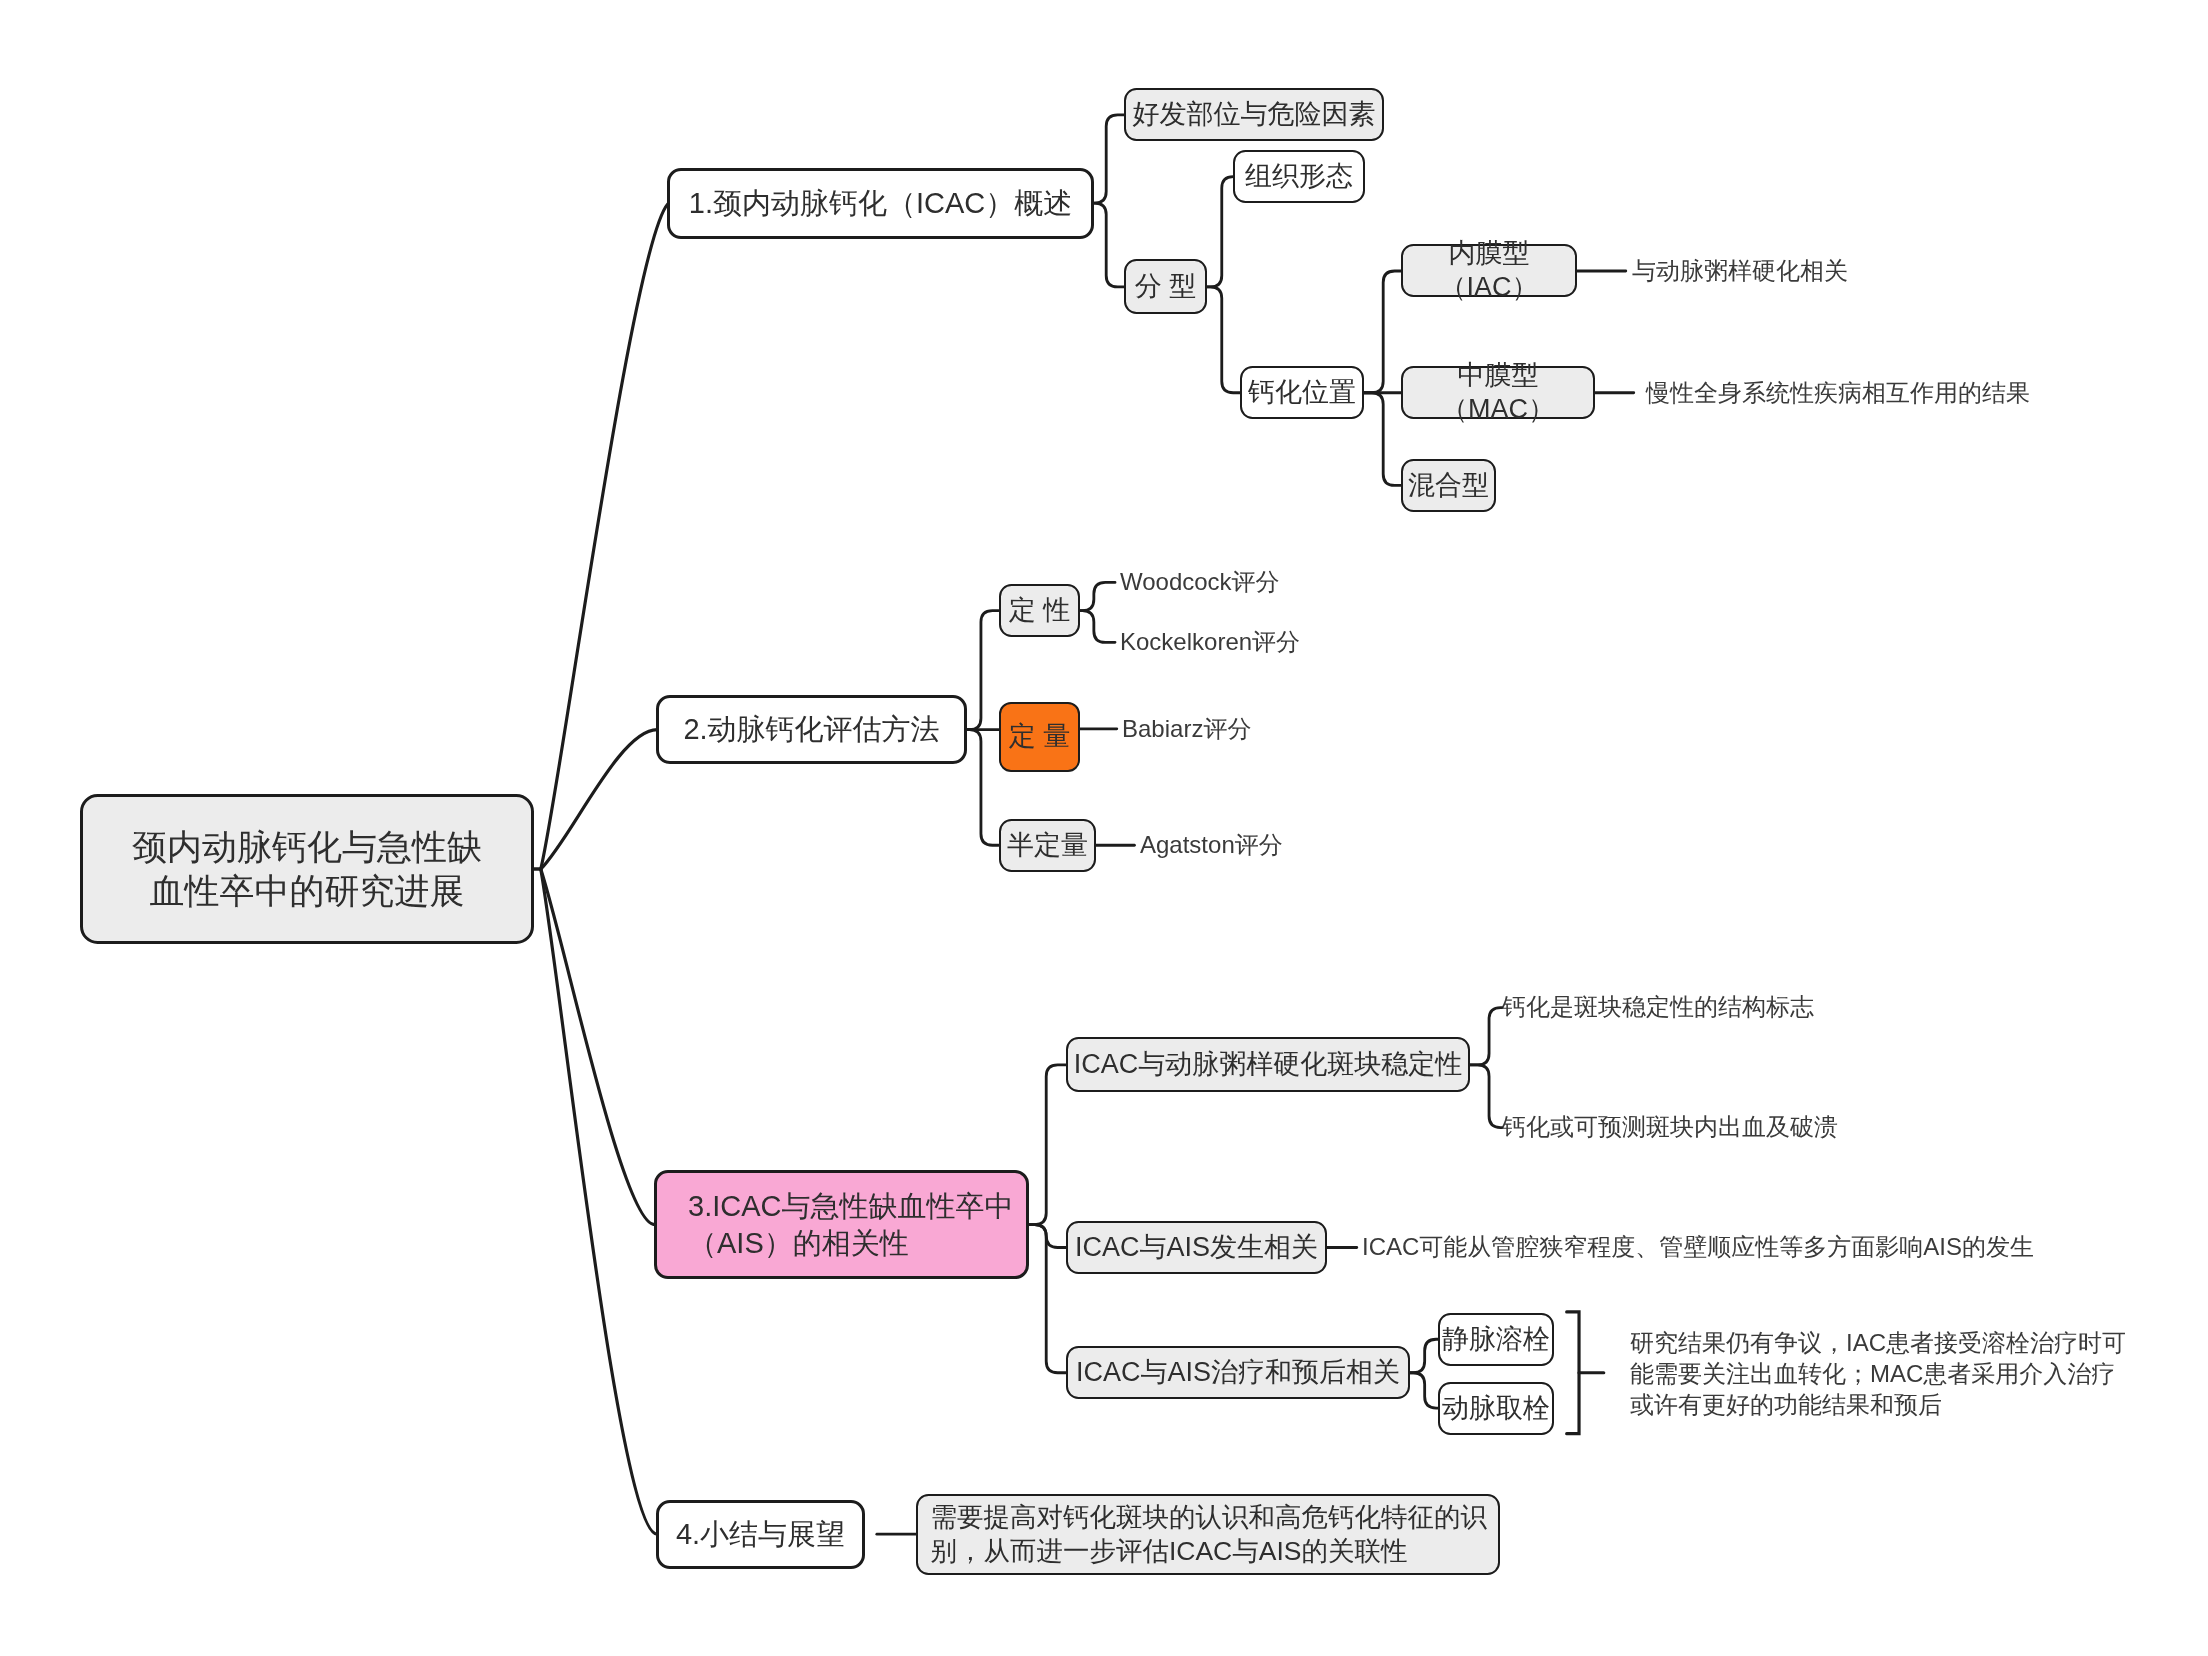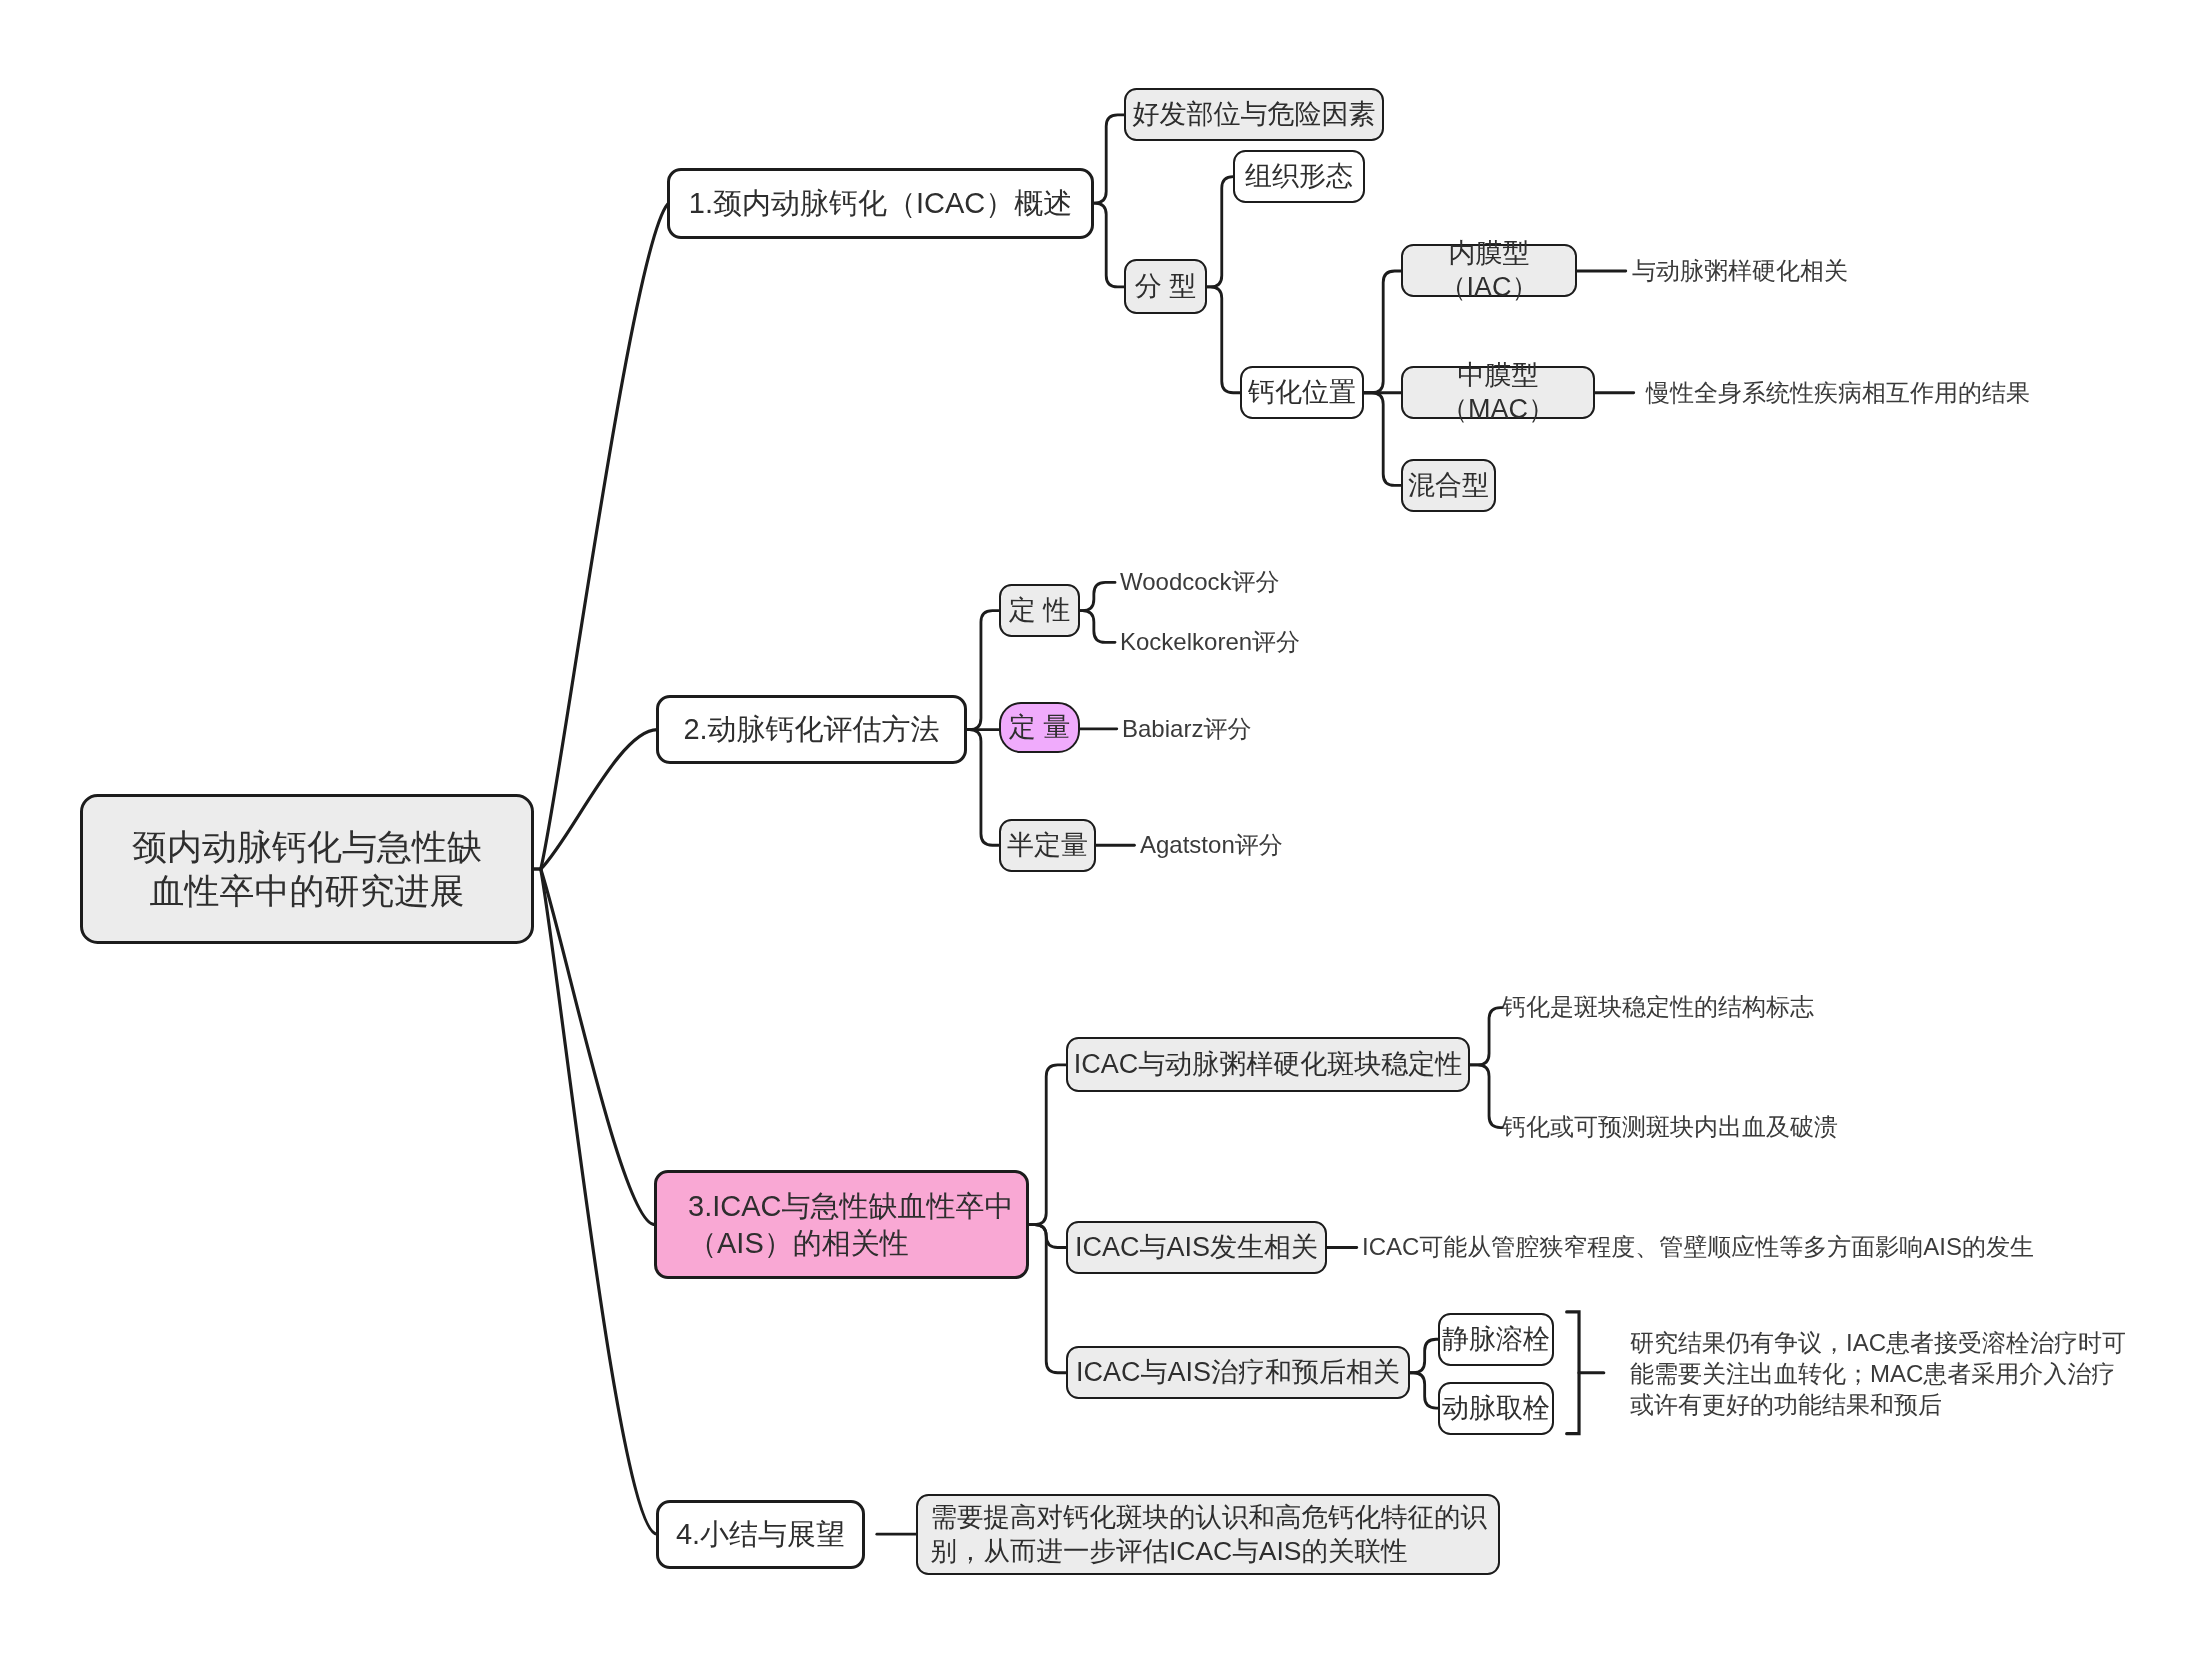--- a/index.html
+++ b/index.html
@@ -68,21 +68,21 @@
     <div class="node white" style="left: 667px; top: 168px; width: 427px; height: 71px; font-size: 29px; border-radius: 14px; border-width: 3.1px; background: rgb(255, 255, 255); color: rgb(46, 46, 46);">1.颈内动脉钙化（ICAC）概述</div>
     <div class="node gray" style="left: 1124px; top: 88px; width: 260px; height: 53px; font-size: 27px; border-radius: 12.4px; border-width: 2.8px; background: rgb(236, 236, 236); color: rgb(46, 46, 46);">好发部位与危险因素</div>
     <div class="node gray" style="left: 1124px; top: 259px; width: 83px; height: 55px; font-size: 27px; border-radius: 12.4px; border-width: 2.8px; background: rgb(236, 236, 236); color: rgb(46, 46, 46);">分 型</div>
     <div class="node white" style="left: 1233px; top: 150px; width: 132px; height: 53px; font-size: 27px; border-radius: 12.4px; border-width: 2.8px; background: rgb(255, 255, 255); color: rgb(46, 46, 46);">组织形态</div>
     <div class="node white" style="left: 1240px; top: 366px; width: 124px; height: 53px; font-size: 27px; border-radius: 12.4px; border-width: 2.8px; background: rgb(255, 255, 255); color: rgb(46, 46, 46);">钙化位置</div>
     <div class="node gray" style="left: 1401px; top: 244px; width: 176px; height: 53px; font-size: 27px; border-radius: 12.4px; border-width: 2.8px; background: rgb(236, 236, 236); color: rgb(46, 46, 46);">内膜型（IAC）</div>
     <div class="node gray" style="left: 1401px; top: 366px; width: 194px; height: 53px; font-size: 27px; border-radius: 12.4px; border-width: 2.8px; background: rgb(236, 236, 236); color: rgb(46, 46, 46);">中膜型（MAC）</div>
     <div class="node gray" style="left: 1401px; top: 459px; width: 95px; height: 53px; font-size: 27px; border-radius: 12.4px; border-width: 2.8px; background: rgb(236, 236, 236); color: rgb(46, 46, 46);">混合型</div>
     <div class="node white" style="left: 656px; top: 695px; width: 311px; height: 69px; font-size: 29px; border-radius: 14px; border-width: 3.1px; background: rgb(255, 255, 255); color: rgb(46, 46, 46);">2.动脉钙化评估方法</div>
     <div class="node gray" style="left: 999px; top: 584px; width: 81px; height: 53px; font-size: 27px; border-radius: 12.4px; border-width: 2.8px; background: rgb(236, 236, 236); color: rgb(46, 46, 46);">定 性</div>
-    <div class="node gray" style="left: 999px; top: 702px; width: 81px; height: 51px; font-size: 27px; border-radius: 22px; border-width: 2.8px; background: #f0abfc; color: rgb(46, 46, 46);">定 量</div>
+    <div class="node gray" style="left: 999px; top: 702px; width: 81px; height: 70px; font-size: 27px; border-radius: 12px; border-width: 2.8px; background: #f97316; color: rgb(46, 46, 46);">定 量</div>
     <div class="node gray" style="left: 999px; top: 819px; width: 97px; height: 53px; font-size: 27px; border-radius: 12.4px; border-width: 2.8px; background: rgb(236, 236, 236); color: rgb(46, 46, 46);">半定量</div>
     <div class="node white" style="left: 654px; top: 1170px; width: 375px; height: 109px; font-size: 29px; border-radius: 14px; border-width: 3.1px; background: #f9a8d4; color: rgb(46, 46, 46); justify-content: flex-start; text-align: left; padding-left: 31px; padding-right: 8.8px;">3.ICAC与急性缺血性卒中
 （AIS）的相关性</div>
     <div class="node gray" style="left: 1066px; top: 1037px; width: 404px; height: 55px; font-size: 27px; border-radius: 12.4px; border-width: 2.8px; background: rgb(236, 236, 236); color: rgb(46, 46, 46);">ICAC与动脉粥样硬化斑块稳定性</div>
     <div class="node gray" style="left: 1066px; top: 1221px; width: 261px; height: 53px; font-size: 27px; border-radius: 12.4px; border-width: 2.8px; background: rgb(236, 236, 236); color: rgb(46, 46, 46);">ICAC与AIS发生相关</div>
     <div class="node gray" style="left: 1066px; top: 1346px; width: 344px; height: 53px; font-size: 27px; border-radius: 12.4px; border-width: 2.8px; background: rgb(236, 236, 236); color: rgb(46, 46, 46);">ICAC与AIS治疗和预后相关</div>
     <div class="node white" style="left: 1438px; top: 1313px; width: 116px; height: 53px; font-size: 27px; border-radius: 12.4px; border-width: 2.8px; background: rgb(255, 255, 255); color: rgb(46, 46, 46);">静脉溶栓</div>
     <div class="node white" style="left: 1438px; top: 1382px; width: 116px; height: 53px; font-size: 27px; border-radius: 12.4px; border-width: 2.8px; background: rgb(255, 255, 255); color: rgb(46, 46, 46);">动脉取栓</div>
     <div class="node white" style="left: 656px; top: 1500px; width: 209px; height: 69px; font-size: 29px; border-radius: 14px; border-width: 3.1px; background: rgb(255, 255, 255); color: rgb(46, 46, 46);">4.小结与展望</div>
     <div class="node gray" style="left: 916px; top: 1494px; width: 584px; height: 81px; font-size: 26.5px; border-radius: 12.4px; border-width: 2.8px; background: rgb(236, 236, 236); color: rgb(46, 46, 46); justify-content: flex-start; text-align: left; padding-left: 12.4px; padding-right: 8.8px;">需要提高对钙化斑块的认识和高危钙化特征的识

